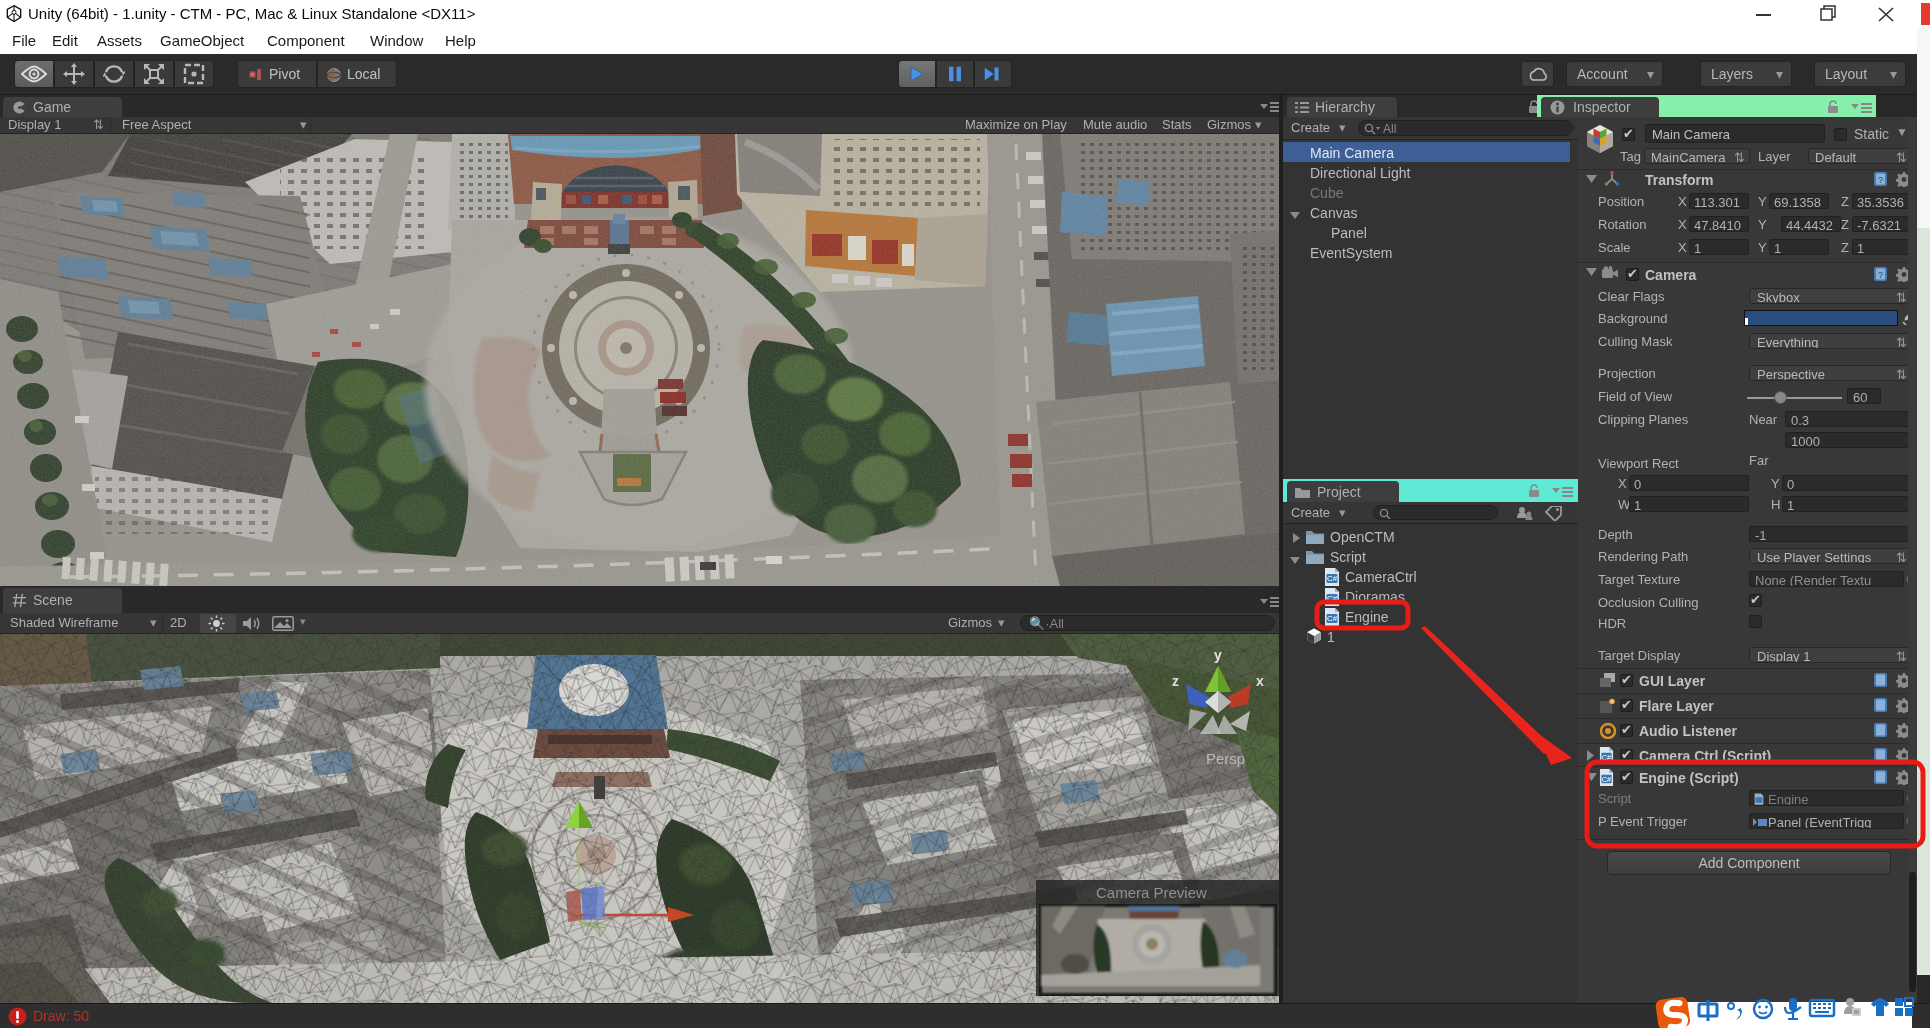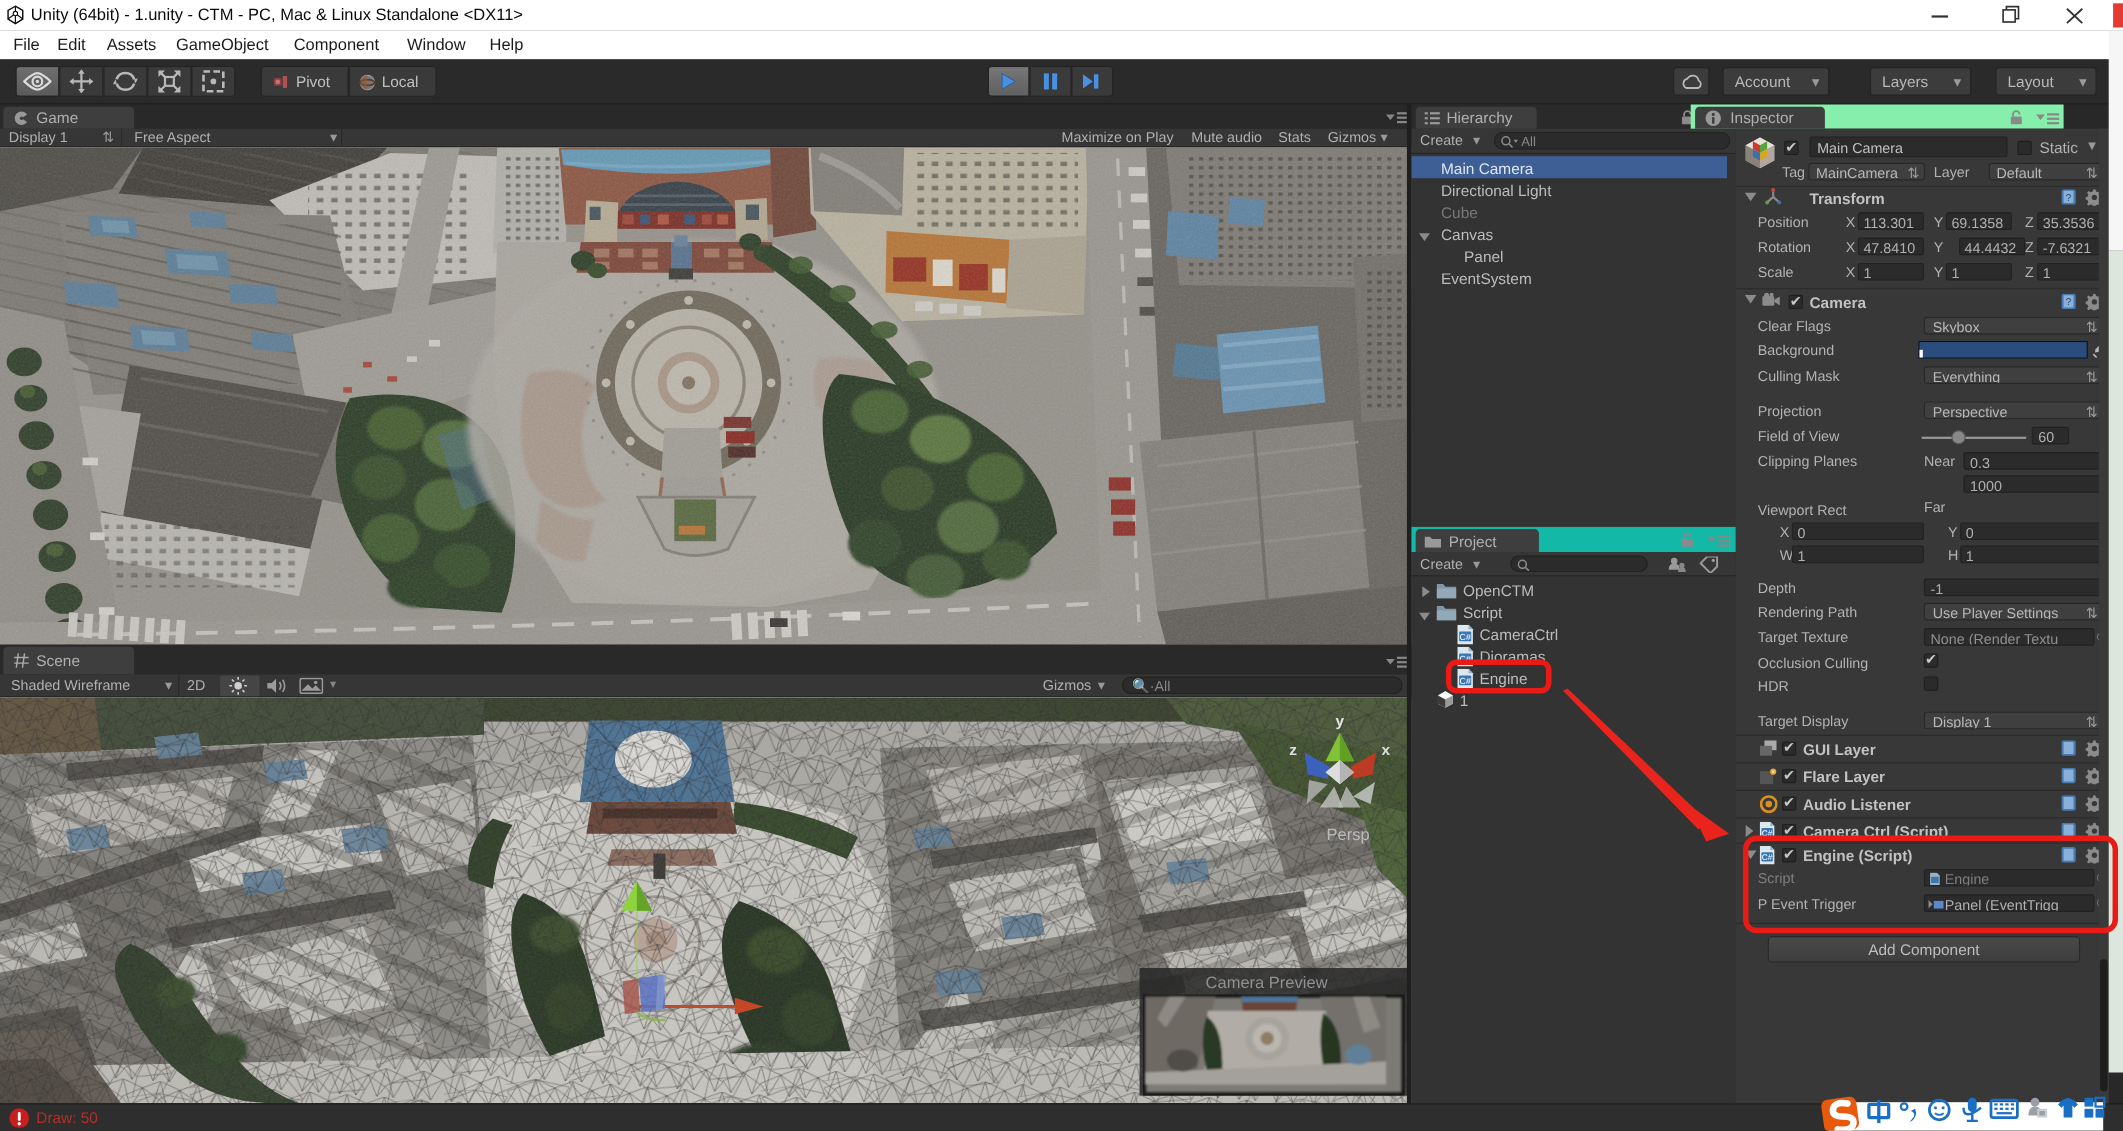--- a/index.html
+++ b/index.html
@@ -765,21 +765,21 @@
     <div class="row" style="left:27px;top:45px;color:#787878">Cube</div>
     <svg style="position:absolute;left:6px;top:70px" width="12" height="10">
         <path d="M1 2 h10 l-5 7 z" fill="#8b8b8b"></path>
       </svg>
     <div class="row" style="left:27px;top:65px;">Canvas</div>
     <div class="row" style="left:48px;top:85px;">Panel</div>
     <div class="row" style="left:27px;top:105px;">EventSystem</div>
     <div style="position:absolute;left:287px;top:0;width:8px;height:339px;background:#333"></div>
   </div>
 
-  <div class="tabstrip" style="left:1283px;top:479px;width:295px;height:23px;background:#14b8a6">
+  <div class="tabstrip" style="left:1283px;top:479px;width:295px;height:23px;background:#5eead4">
     <div class="tab" style="left:4px;width:112px;height:21px;">
       <span style="position:absolute;left:30px;top:3px;">Project</span>
       <svg style="position:absolute;left:8px;top:5px" width="15" height="12">
           <path d="M0 2 L5 2 L7 4 L15 4 L15 12 L0 12 Z" fill="#999"></path>
         </svg>
     </div>
     <svg style="position:absolute;left:245px;top:5px" width="46" height="14" viewBox="0 0 46 14">
         <rect x="1" y="6" width="10" height="7" rx="1" fill="#8a8a8a"></rect>
         <path d="M3 6 V4 a3 3 0 0 1 6 0" stroke="#8a8a8a" stroke-width="1.6" fill="none"></path>
         <path d="M24 4 l4 5 l4 -5 z" fill="#888"></path>

